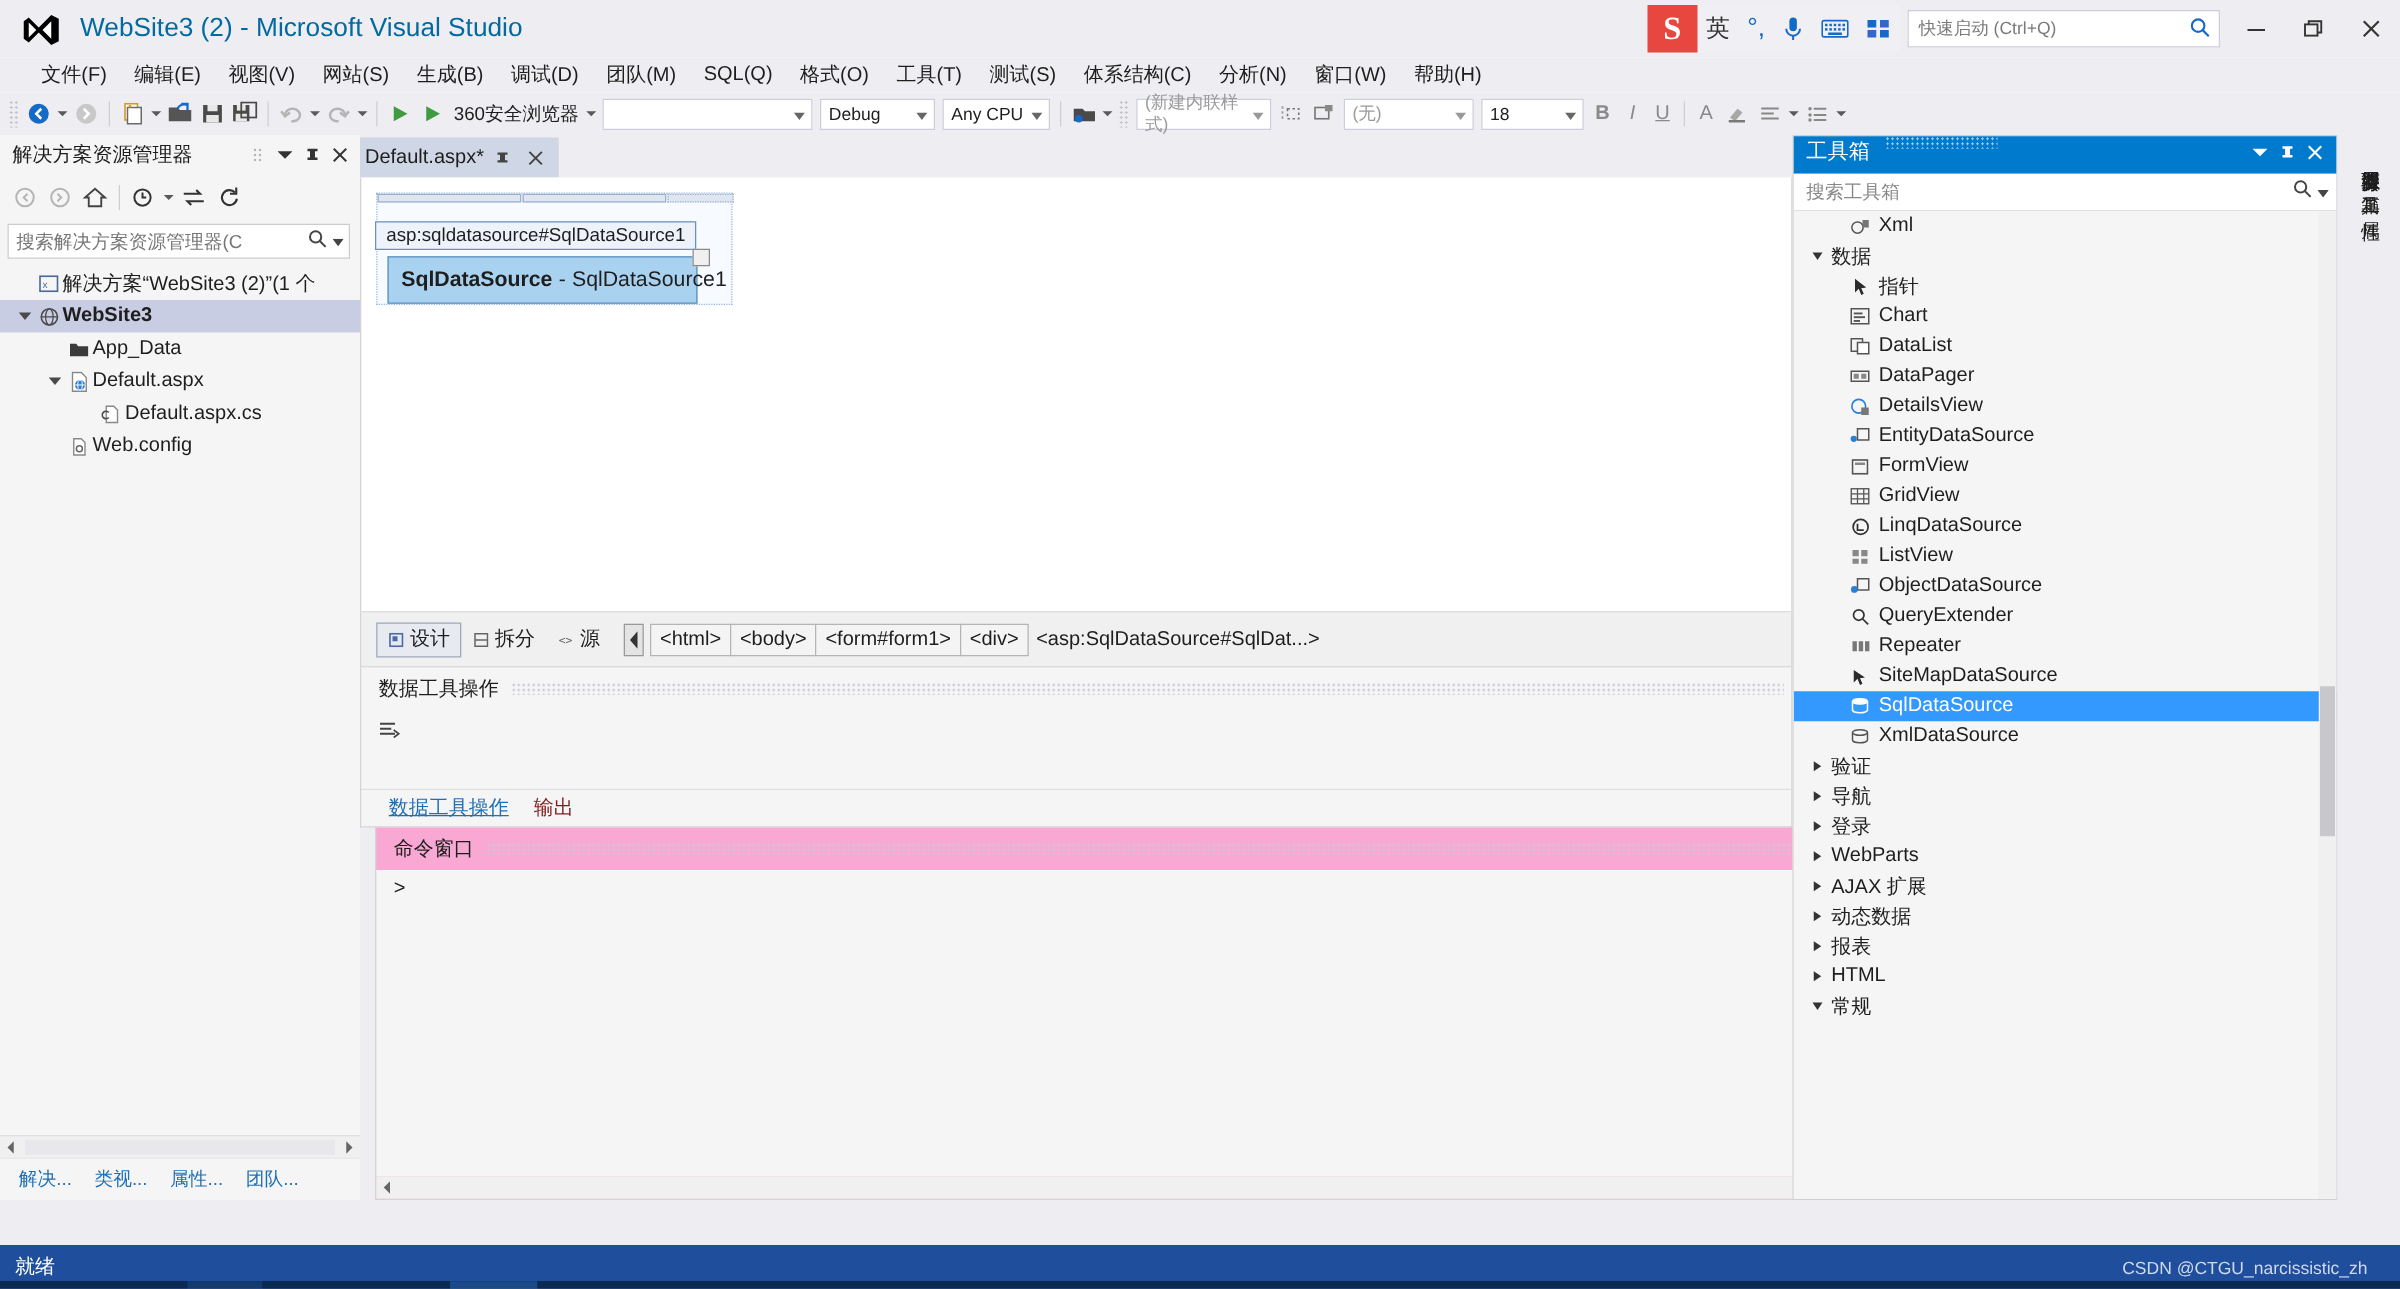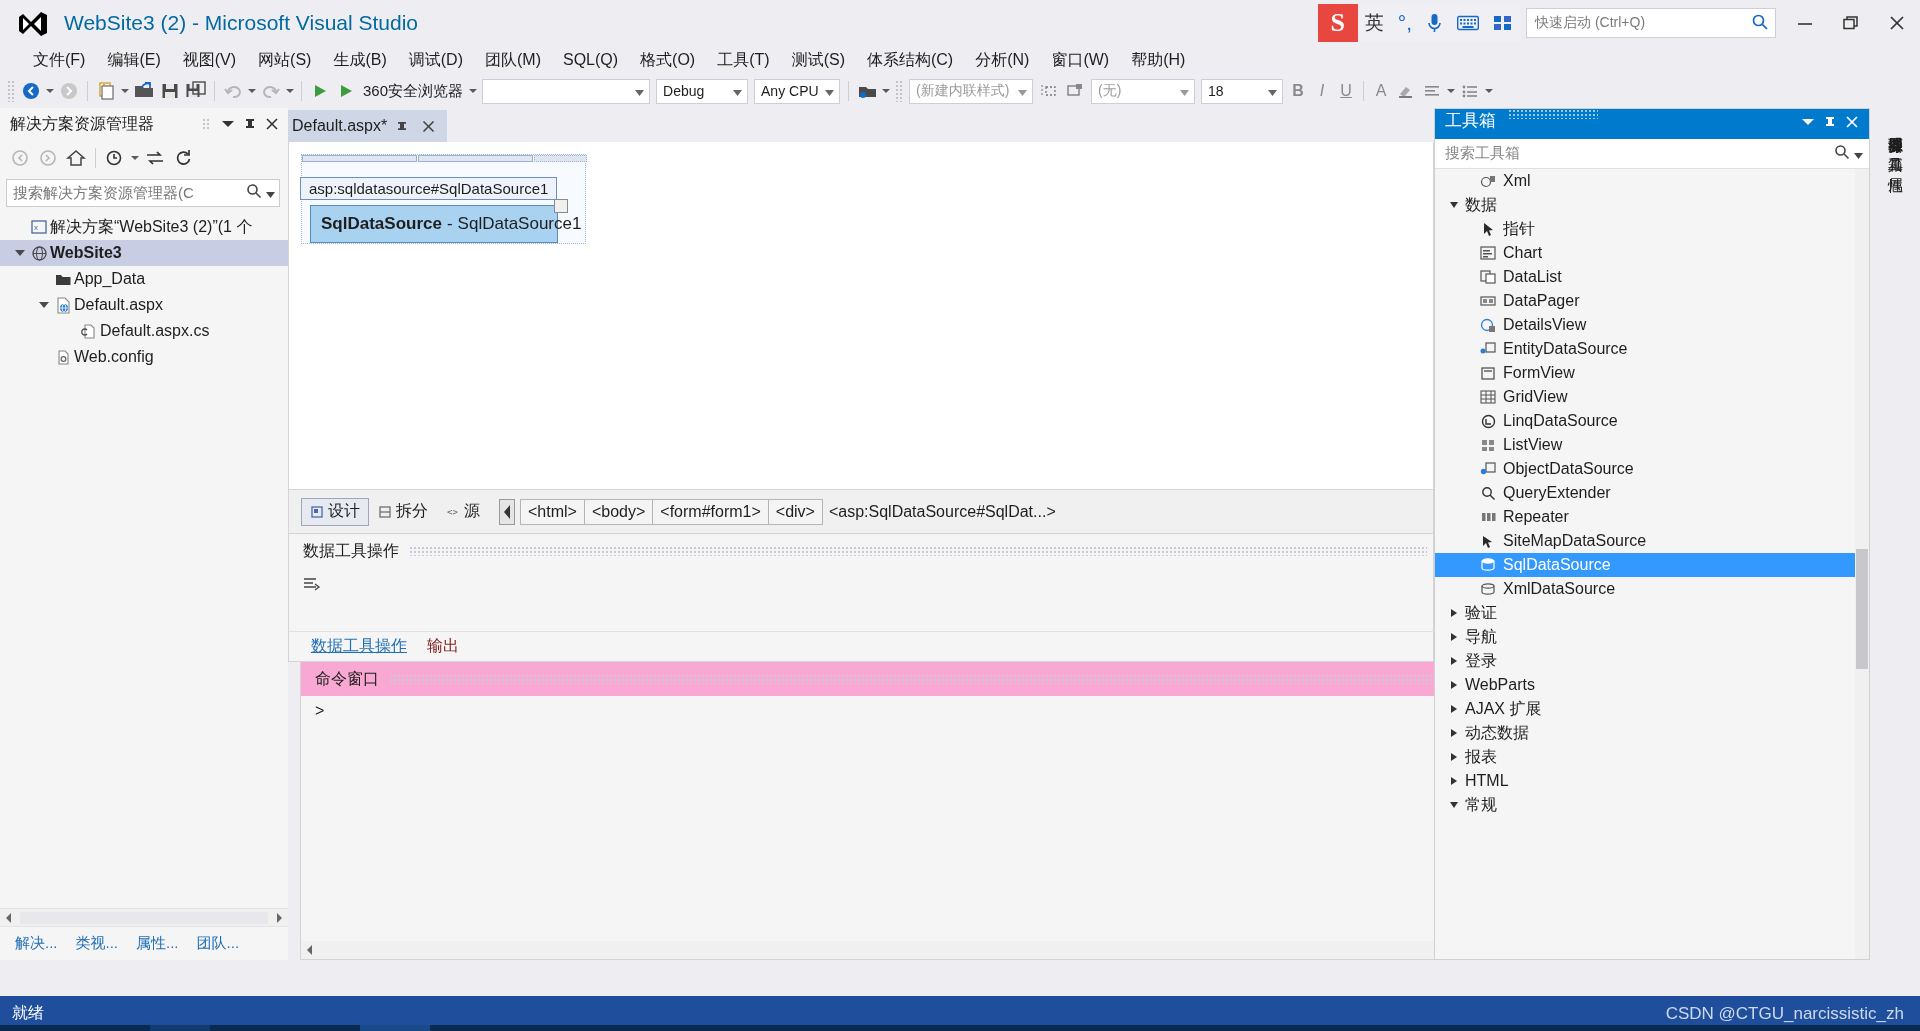--- a/index.html
+++ b/index.html
@@ -310,21 +310,21 @@
     writing-mode:vertical-rl; font-size:15px; color:#1e1e1e; padding:10px 4px;
     white-space:nowrap;
   }
 
   
   #statusbar {
     position:absolute; left:0; top:996px; width:1920px; height:35px;
     background:#1f4e9c; display:flex; align-items:center;
   }
   #status-text { color:#fff; font-size:16px; margin-left:12px; }
-  #watermark { margin-left:auto; margin-right:16px; color:#cfd9ec; font-size:17px; }
+  #watermark { margin-left:auto; margin-right:26px; color:#cfd9ec; font-size:14px; }
 
   
   #taskbar {
     position:absolute; left:0; top:1025px; width:1920px; height:6px;
     background:#0b2a52; display:flex;
   }
   .tb-slot { height:6px; }
 </style>
 </head>
 <body>
@@ -531,21 +531,21 @@
   <div class="tb-sep"></div>
   <div class="tb-btn">
     <svg width="20" height="18" viewBox="0 0 20 18">
       <path d="M2 5 h7 l2 2 h8 v8 h-17 z" fill="#4a4a4a"></path>
       <circle cx="6" cy="13" r="3" fill="#1569c7"></circle>
     </svg>
   </div>
   <div class="tb-caret"></div>
 
   <div class="tb-grip"></div>
-  <div class="tb-combo placeholder" style="width:124px">
+  <div class="tb-combo placeholder" style="width:108px">
     <span>(新建内联样式)</span>
     <span class="cb-caret">
       <svg width="9" height="6" viewBox="0 0 9 6">
           <path d="M0 0 L4.5 6 L9 0 Z" fill="#999"></path>
         </svg>
     </span>
   </div>
   <div class="tb-btn">
     <svg width="18" height="16" viewBox="0 0 18 16">
       <path d="M2 2 v12" stroke="#999" stroke-width="1.4" stroke-dasharray="2 2" fill="none"></path>

